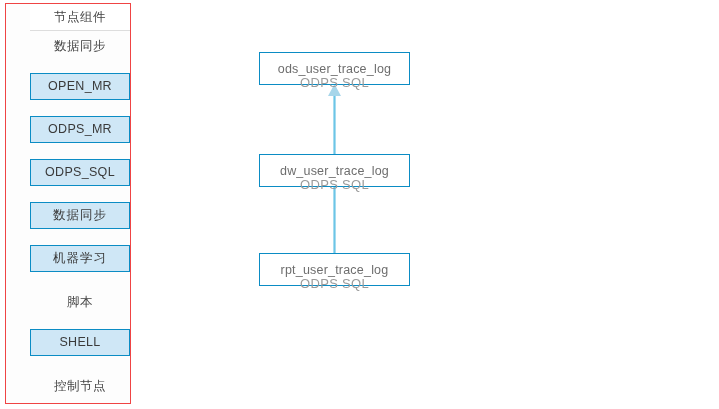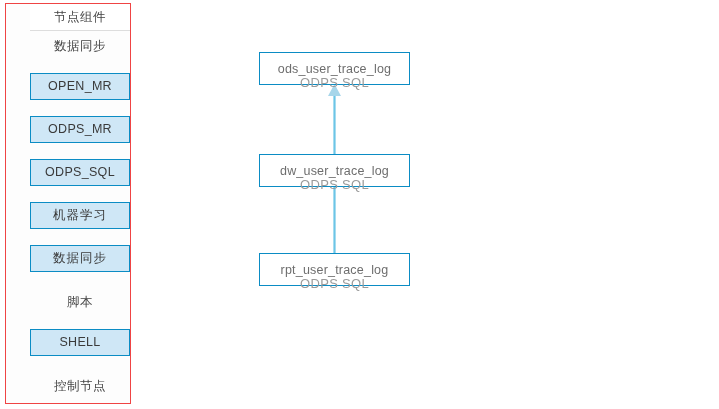--- a/index.html
+++ b/index.html
@@ -145,23 +145,23 @@
   <div id="palette-body">
 
     <div class="section-title">数据同步</div>
 
     <div class="palette-btn">OPEN_MR</div>
 
     <div class="palette-btn">ODPS_MR</div>
 
     <div class="palette-btn">ODPS_SQL</div>
 
+    <div class="palette-btn cn">数据同步</div>
+
     <div class="palette-btn cn">机器学习</div>
-
-    <div class="palette-btn cn">数据同步</div>
 
     <div class="section-gap"></div>
 
     <div class="section-title">脚本</div>
 
     <div class="palette-btn">SHELL</div>
 
     <div class="section-gap"></div>
 
     <div class="section-title">控制节点</div>

